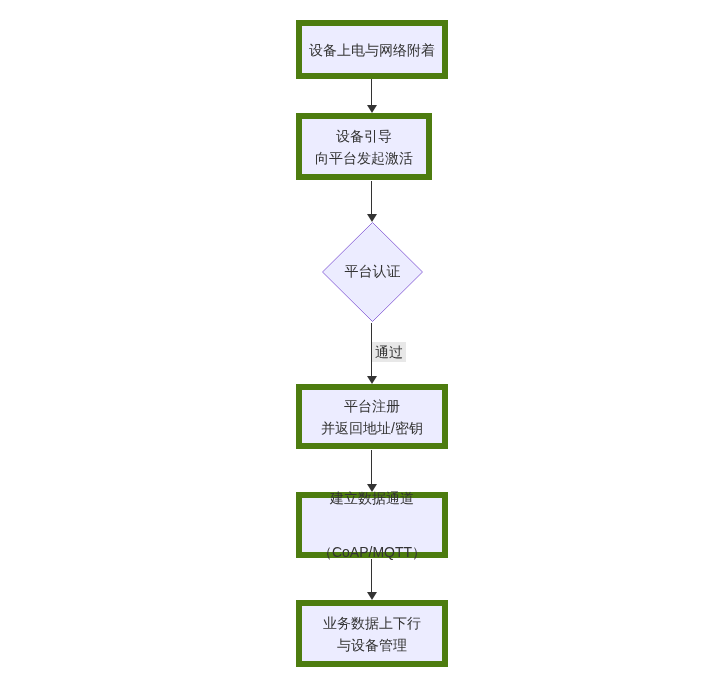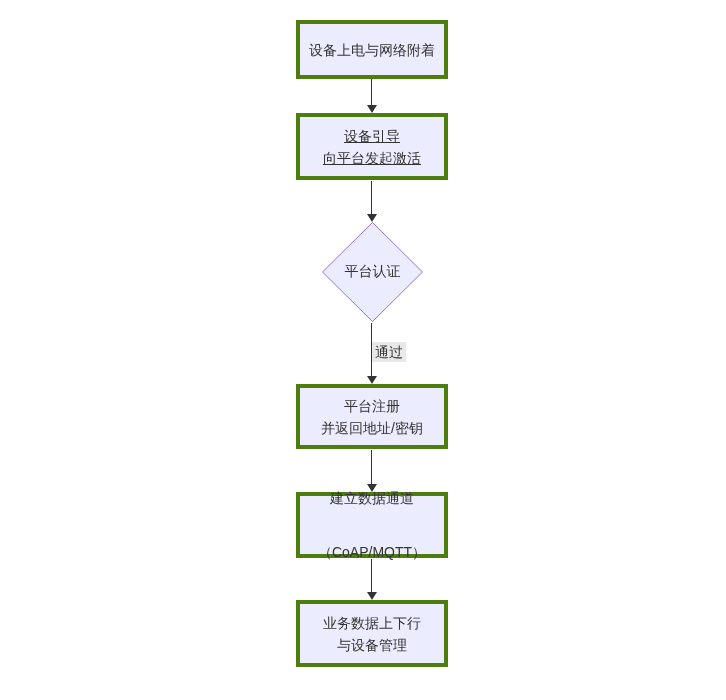--- a/index.html
+++ b/index.html
@@ -8,33 +8,33 @@
     position: relative;
     width: 726px;
     height: 700px;
     background: #ffffff;
     overflow: hidden;
   }
   .node {
     position: absolute;
     box-sizing: border-box;
     background: #ECECFF;
-    border: 4px solid #4d7c0f;
+    border: 6px solid #4d7c0f;
     color: #333333;
     display: flex;
     flex-direction: column;
     align-items: center;
     justify-content: center;
     font-size: 14px;
     line-height: 22px;
     text-align: center;
     white-space: nowrap;
   }
   .n1 { left: 296px; top: 20px;  width: 152px; height: 59px; }
-  .n2 { left: 296px; top: 113px; width: 152px; height: 67px; text-decoration: underline; }
+  .n2 { left: 296px; top: 113px; width: 136px; height: 67px; }
   .n4 { left: 296px; top: 384px; width: 152px; height: 65px; }
   .n5 { left: 296px; top: 492px; width: 152px; height: 66px; gap: 32px; }
   .n6 { left: 296px; top: 600px; width: 152px; height: 67px; }
 
   .diamond-wrap { position: absolute; left: 322px; top: 222px; width: 101px; height: 100px; }
   .diamond-wrap svg { display: block; }
   .diamond-label {
     position: absolute; left: 0; top: 0; width: 101px; height: 100px;
     display: flex; align-items: center; justify-content: center;
     font-size: 14px; color: #333333;

